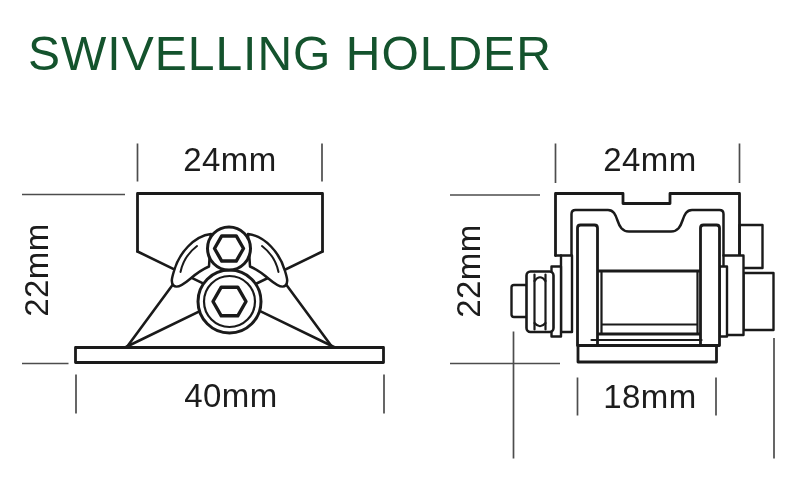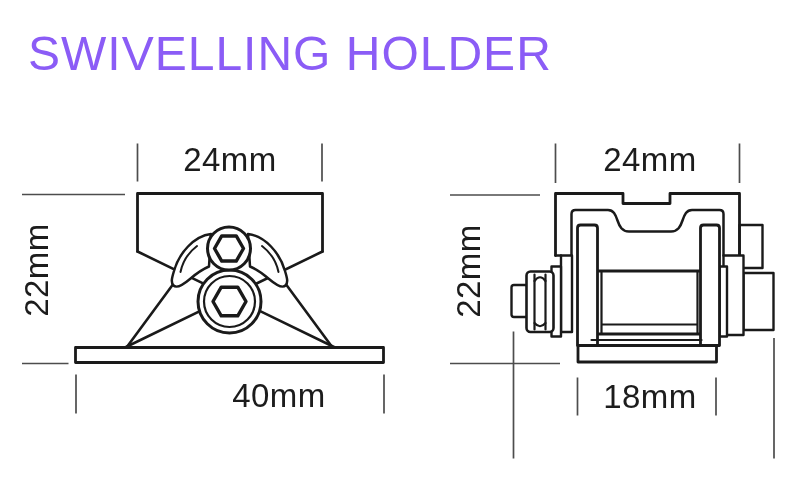--- a/index.html
+++ b/index.html
@@ -11,21 +11,21 @@
     font-family:"Liberation Sans", sans-serif;
   }
   #drawing{position:absolute;left:0;top:0;}
   .title{
     position:absolute;
     left:28px;top:30px;
     font-size:48px;
     line-height:1.0;
     letter-spacing:1px;
     font-weight:400;
-    color:#8b5cf6;
+    color:#14532d;
     white-space:nowrap;
   }
   .dim-label{
     position:absolute;
     font-size:33px;
     font-weight:400;
     color:#1c1c1c;
     white-space:nowrap;
     transform:translate(-50%,-50%);
     letter-spacing:0.5px;
@@ -113,19 +113,19 @@
       <path d="M577.5 377.5 V415.5 M716 377.5 V415.5"></path>
 
       <path d="M513.5 331.5 V458.5 M774 338 V458.5"></path>
     </g>
   </svg>
 
   <div class="title">SWIVELLING HOLDER</div>
 
   <div class="dim-label" style="left:230px;top:160px;">24mm</div>
   <div class="dim-label rot" style="left:37px;top:270px;">22mm</div>
-  <div class="dim-label" style="left:231px;top:396px;margin-left:48px;">40mm</div>
+  <div class="dim-label" style="left:231px;top:396px;">40mm</div>
 
   <div class="dim-label" style="left:650px;top:160px;">24mm</div>
   <div class="dim-label rot" style="left:469px;top:271px;">22mm</div>
   <div class="dim-label" style="left:650px;top:397px;">18mm</div>
 
 </div>
 
 </body></html>

